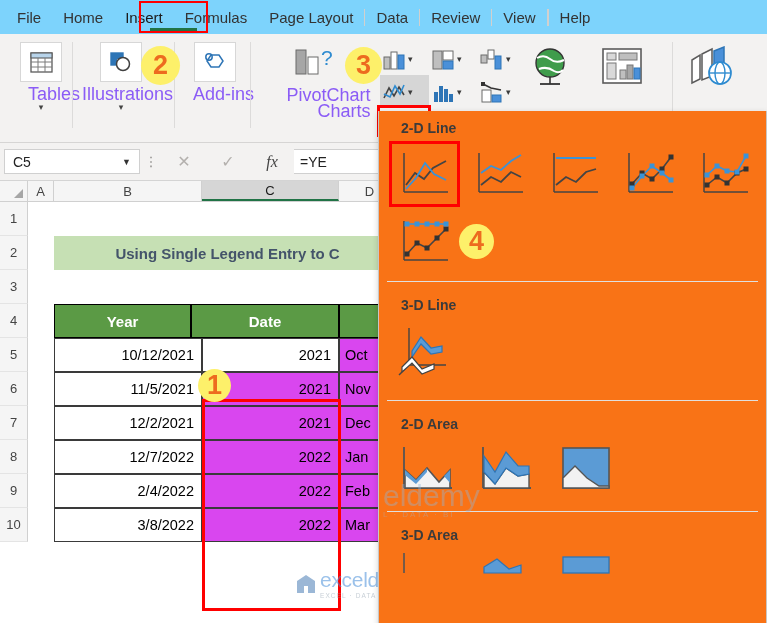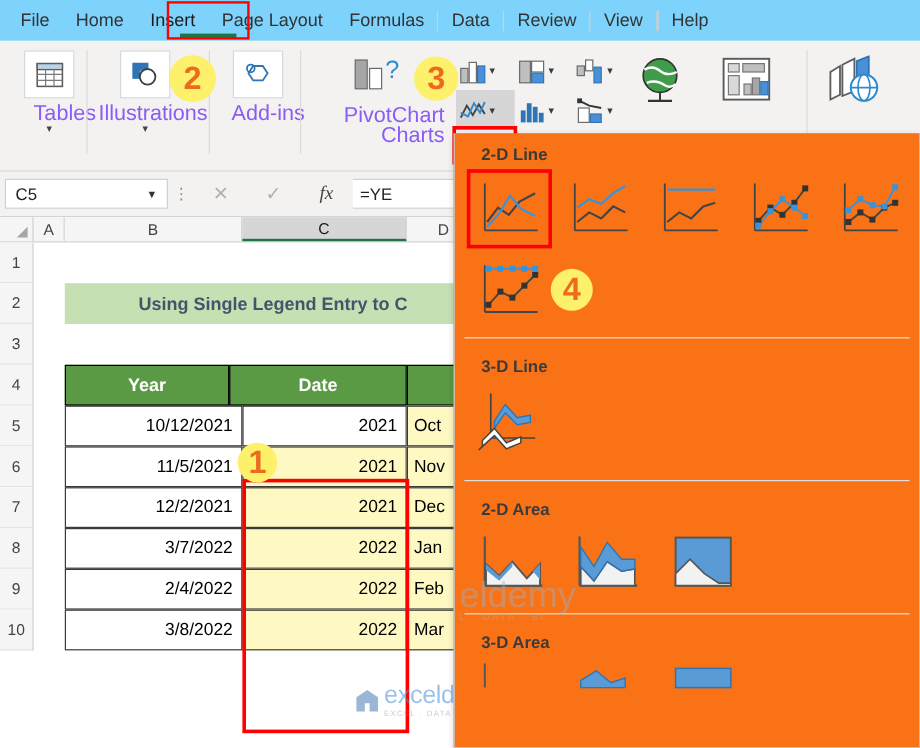--- a/index.html
+++ b/index.html
@@ -208,21 +208,21 @@
     border: 1.5px solid #000;
   }
   .dcell {
     border: 1px solid #3a3a3a;
     height: 34px;
     display: flex; align-items: center;
     padding-right: 7px;
     justify-content: flex-end;
     font-size: 14.5px;
   }
-  .dcell.shaded { background: #fef9c3; }
+  .dcell.shaded { background: #d946ef; }
   .dcell.lft { justify-content: flex-start; padding-left: 5px; padding-right: 0; }
 
   .col-hl {
     position: absolute;
     border: 3px solid #ff0000;
     z-index: 20; pointer-events: none;
   }
 
   .watermark {
     position: absolute;
@@ -267,22 +267,22 @@
     z-index: 5; pointer-events: none; opacity: .38;
   }
 </style>
 </head>
 <body>
 
 <div class="ribbon-tabs">
   <div class="tab">File</div>
   <div class="tab">Home</div>
   <div class="tab active">Insert</div>
+  <div class="tab">Formulas</div>
   <div class="tab">Page Layout</div>
-  <div class="tab">Formulas</div>
   <div class="tab-sep"></div>
   <div class="tab">Data</div>
   <div class="tab-sep"></div>
   <div class="tab">Review</div>
   <div class="tab-sep"></div>
   <div class="tab">View</div>
   <div class="tab-sep"></div>
   <div class="tab-sep"></div>
   <div class="tab">Help</div>
   <div class="tab-underline"></div>
@@ -524,21 +524,21 @@
     <div class="row">
       <div class="rh">7</div>
       <div class="cell cA"></div>
       <div class="dcell cB">12/2/2021</div>
       <div class="dcell cC shaded">2021</div>
       <div class="dcell cD lft shaded">Dec</div>
     </div>
     <div class="row">
       <div class="rh">8</div>
       <div class="cell cA"></div>
-      <div class="dcell cB">3/7/2022</div>
+      <div class="dcell cB">12/7/2022</div>
       <div class="dcell cC shaded">2022</div>
       <div class="dcell cD lft shaded">Jan</div>
     </div>
     <div class="row">
       <div class="rh">9</div>
       <div class="cell cA"></div>
       <div class="dcell cB">2/4/2022</div>
       <div class="dcell cC shaded">2022</div>
       <div class="dcell cD lft shaded">Feb</div>
     </div>

